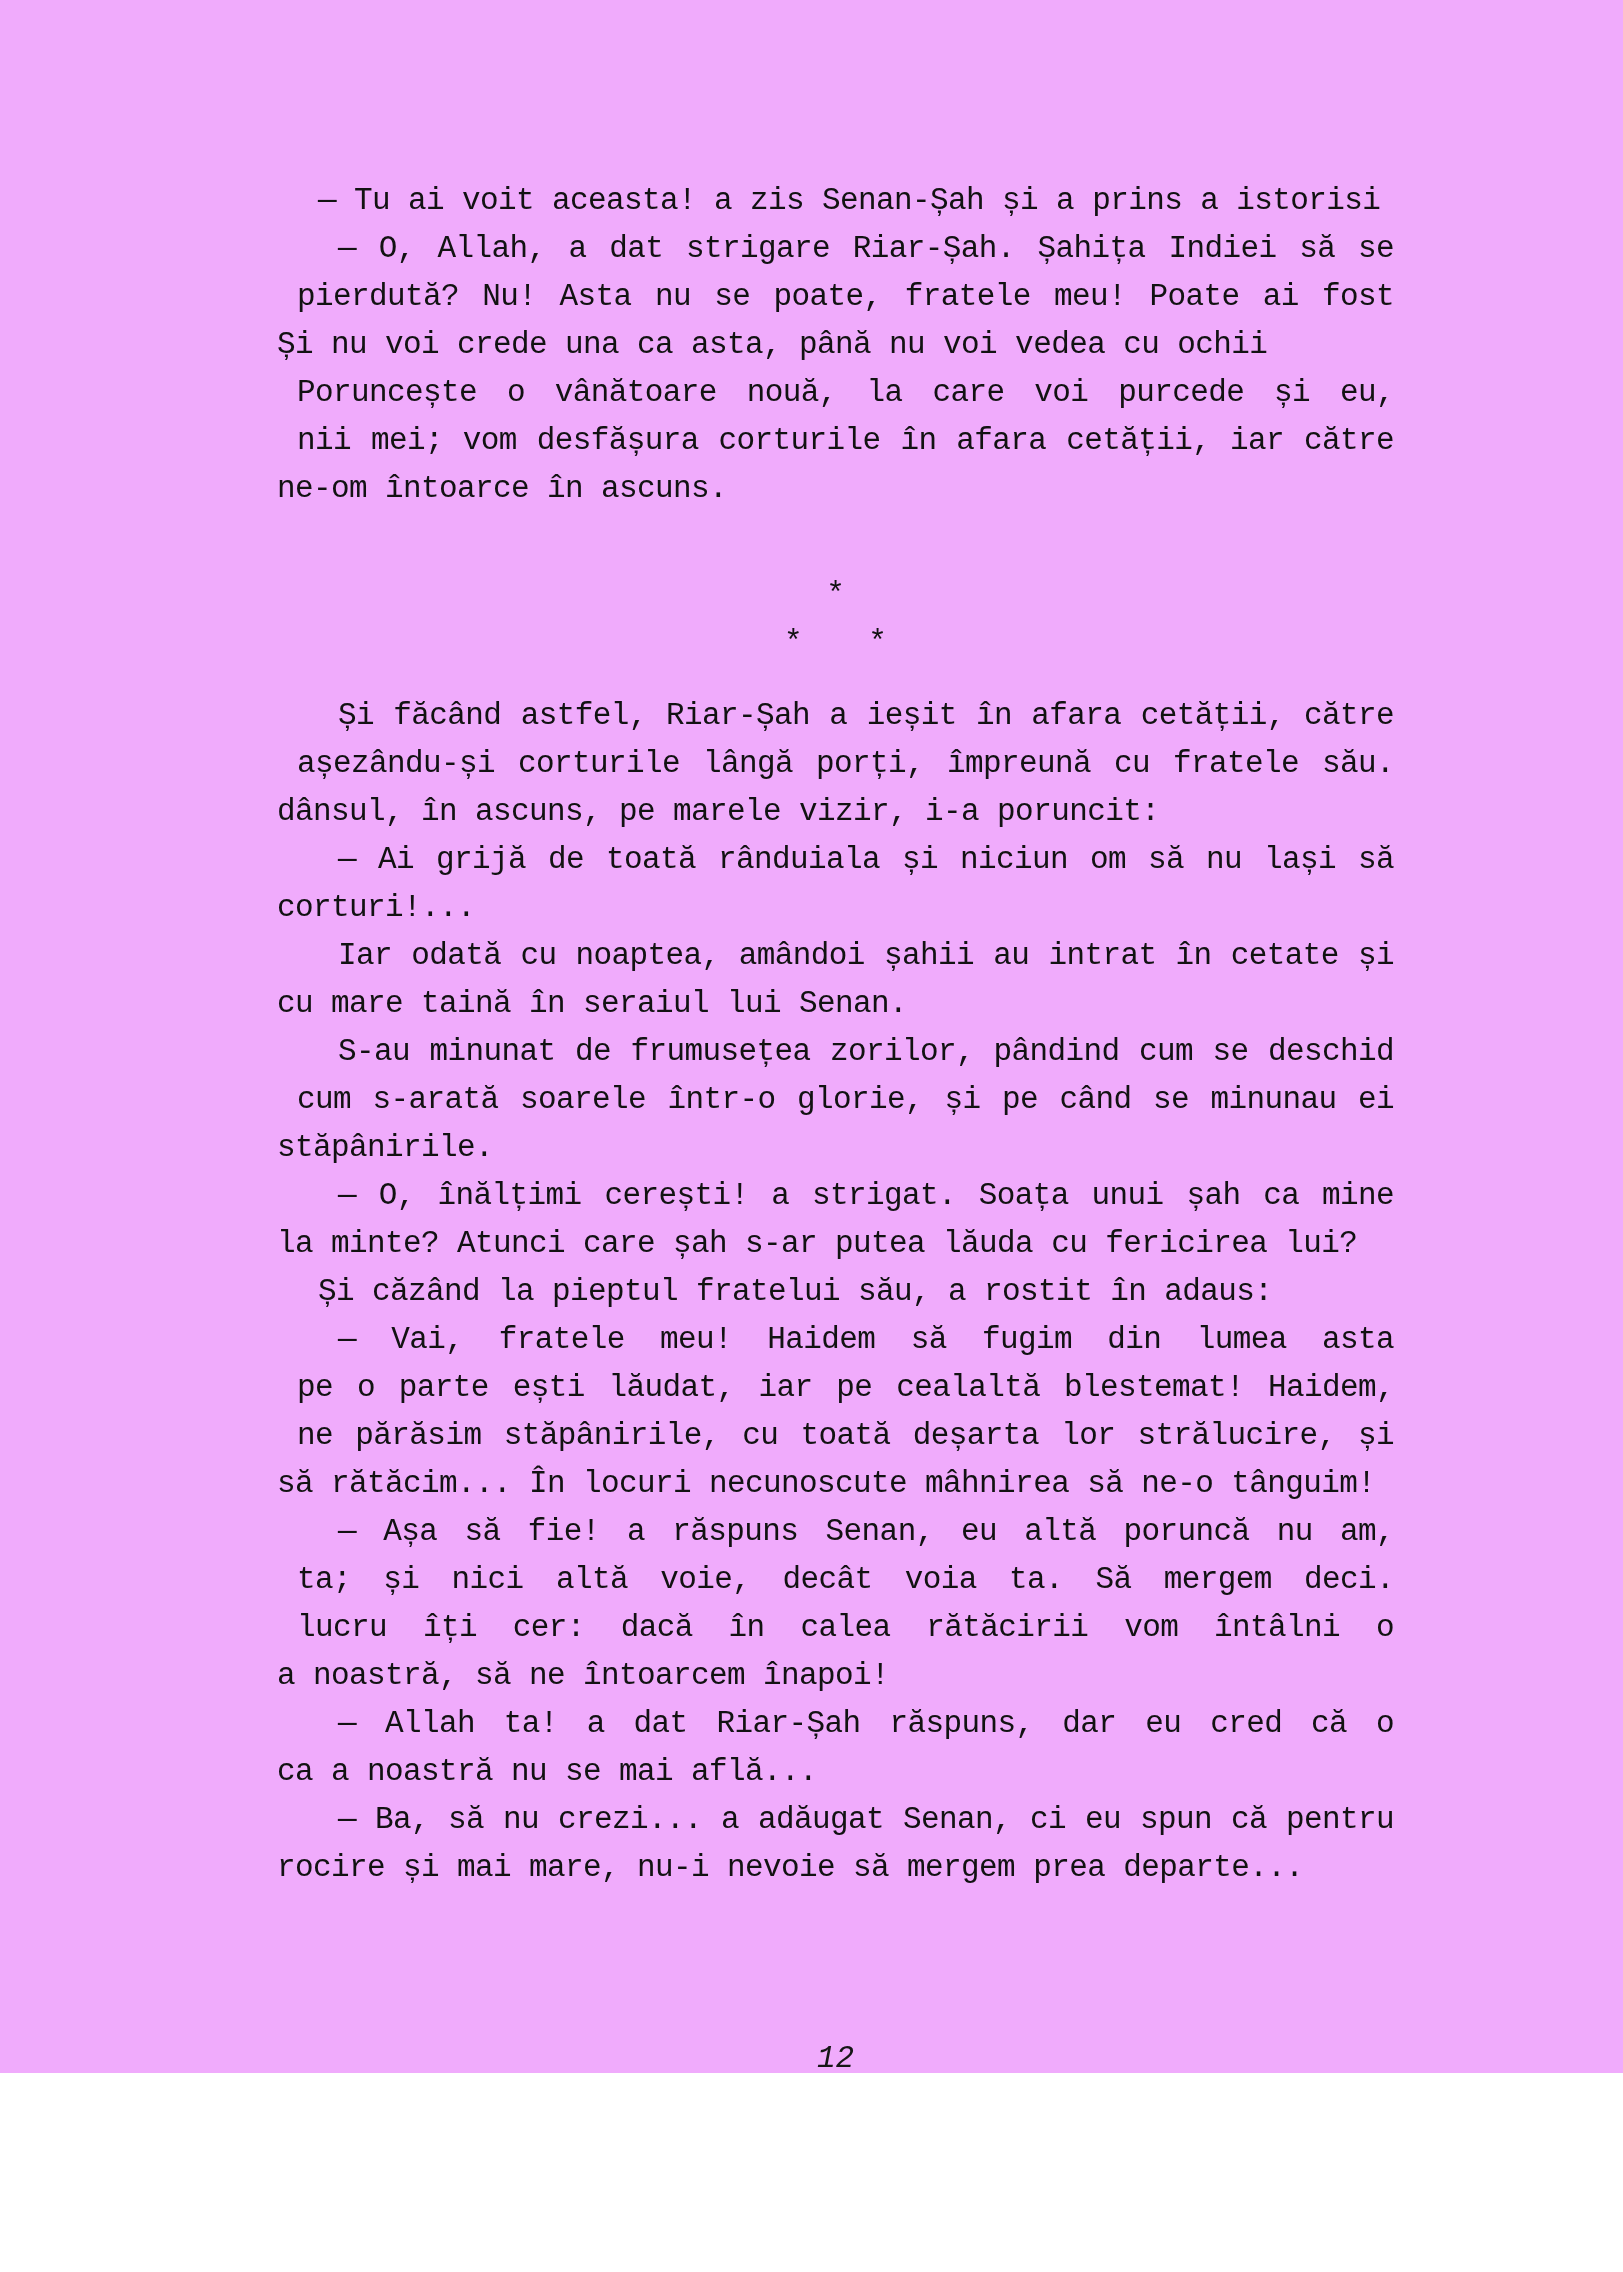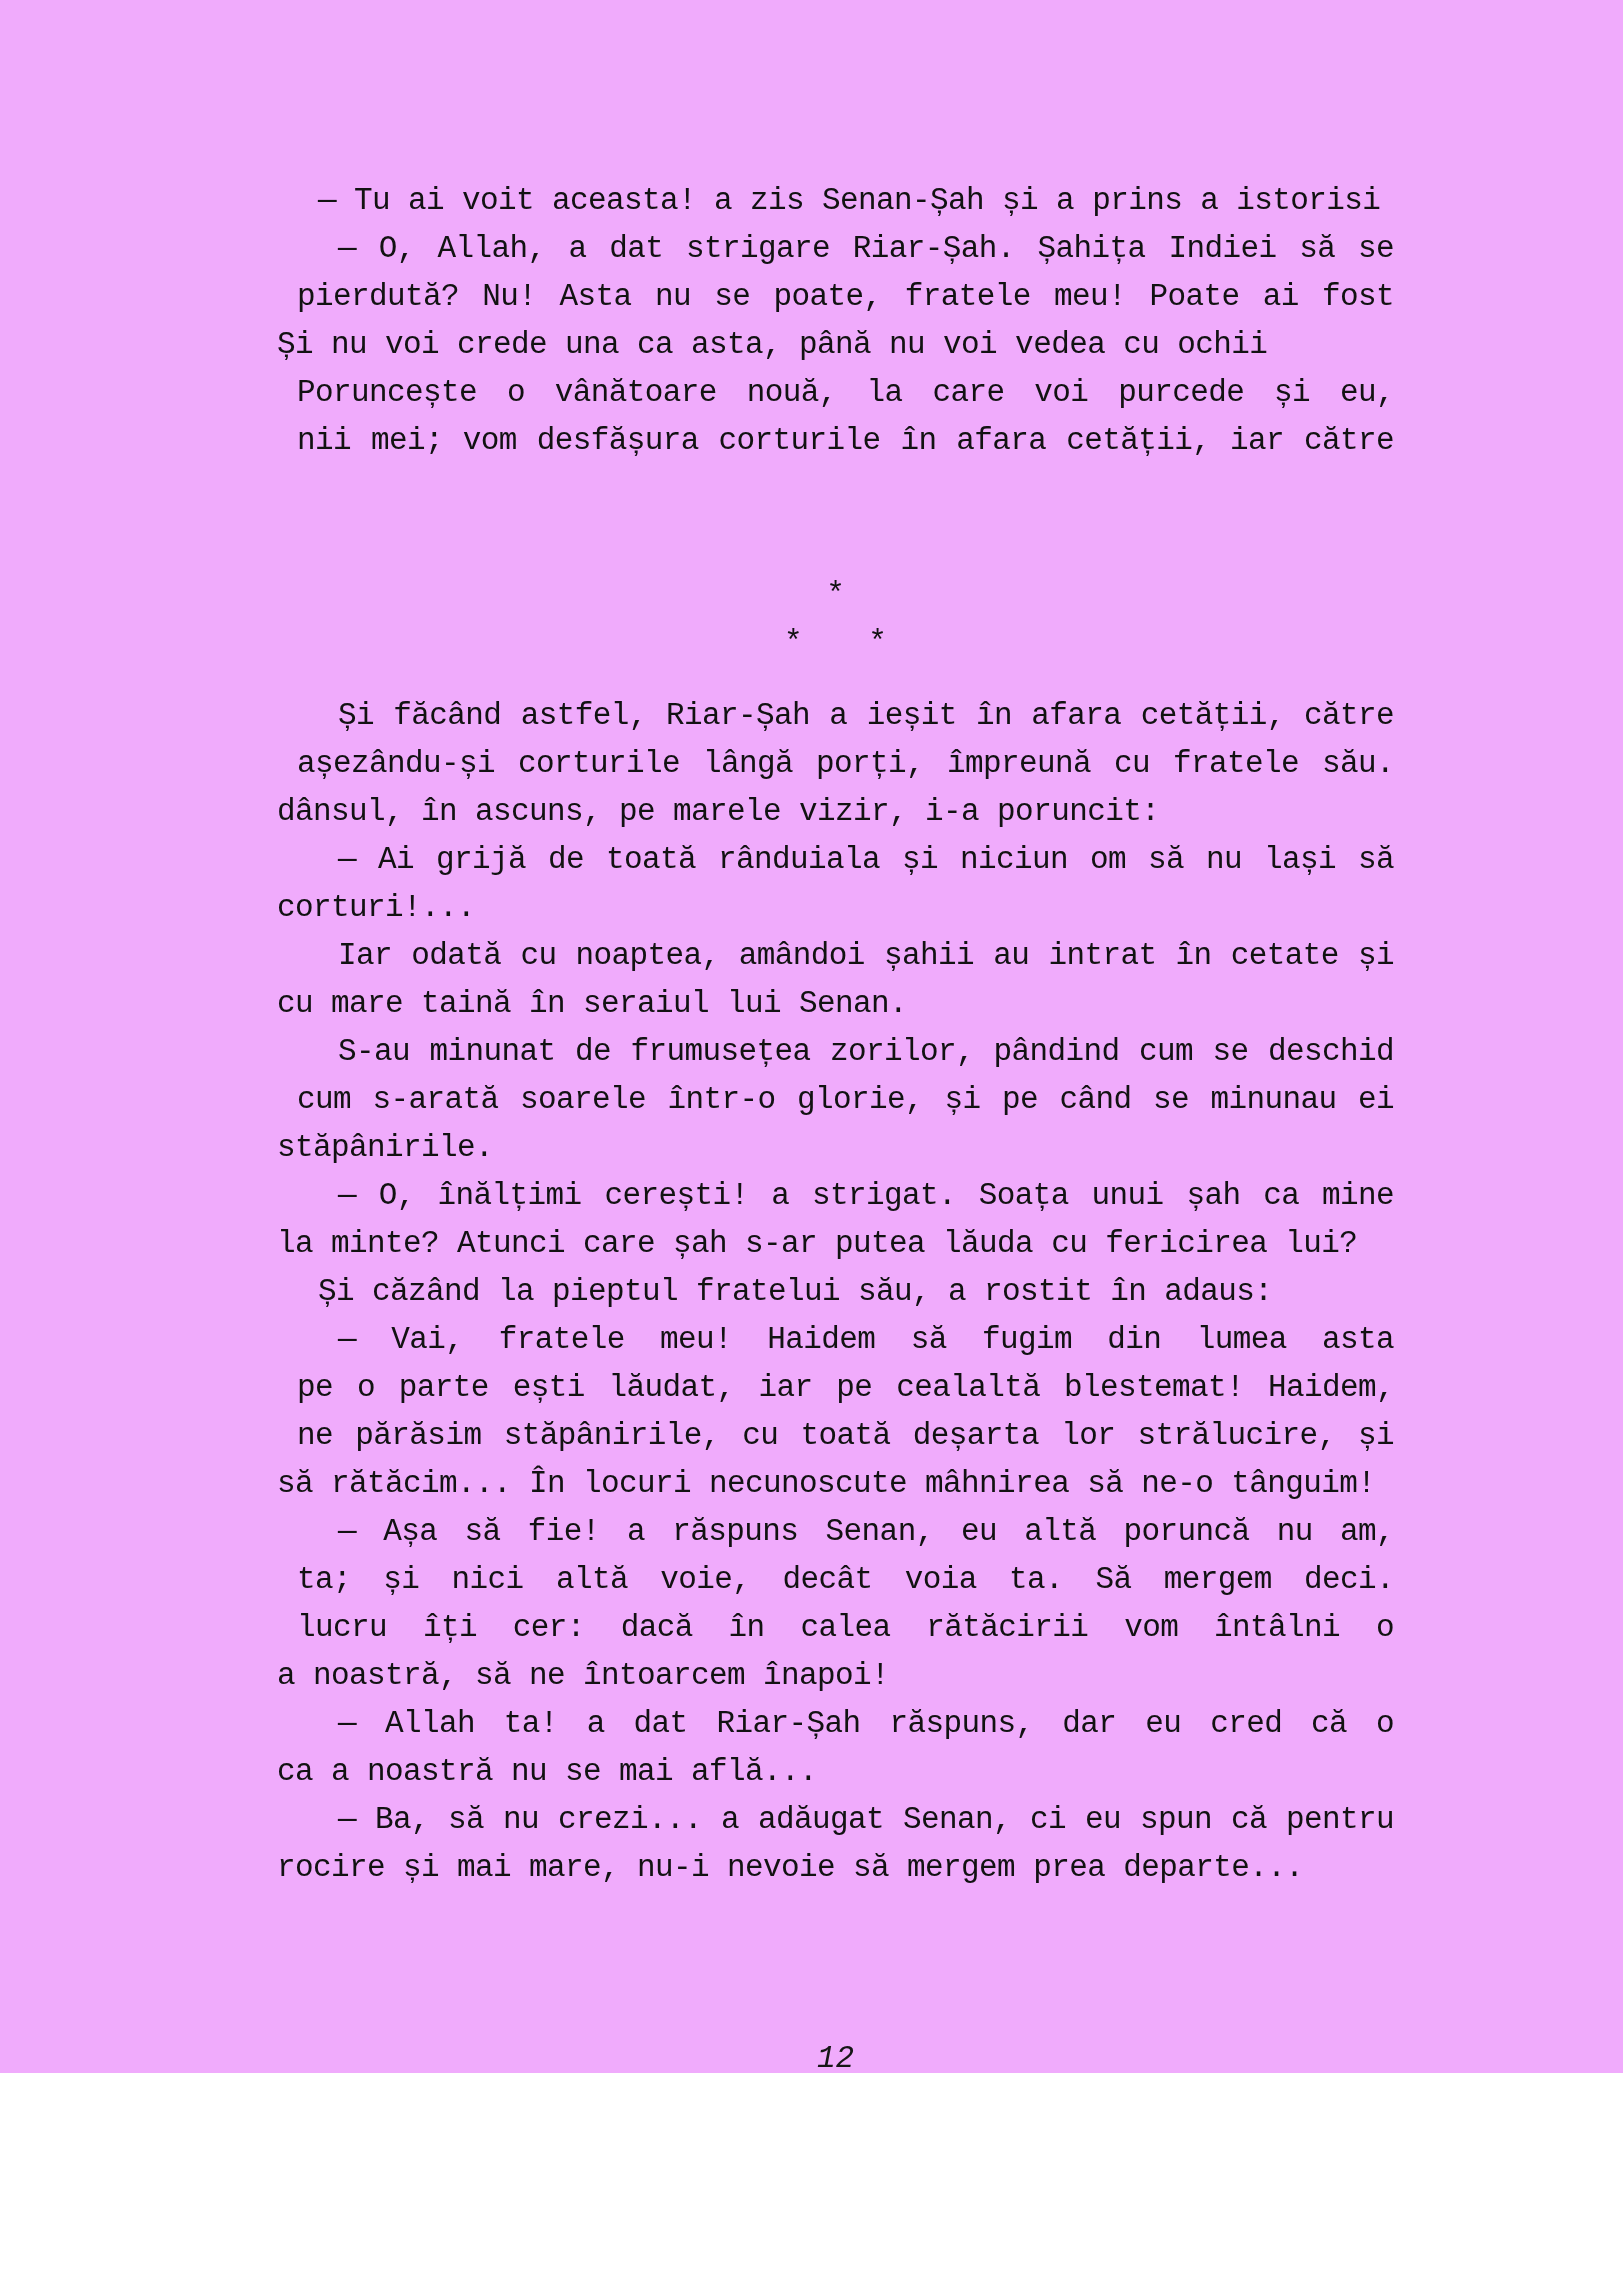--- a/index.html
+++ b/index.html
@@ -72,20 +72,21 @@
 
 <div class="page">
 
   <div class="text-block block1">
       <div class="line indent">— Tu ai voit aceasta! a zis Senan-Șah și a prins a istorisi ce a văzut.</div>
       <div class="line indent just">— O, Allah, a dat strigare Riar-Șah. Șahița Indiei să se poarte ca o</div>
       <div class="line just">pierdută? Nu! Asta nu se poate, fratele meu! Poate ai fost pradă unei vrăji!</div>
       <div class="line">Și nu voi crede una ca asta, până nu voi vedea cu ochii mei!...</div>
       <div class="line just">Poruncește o vânătoare nouă, la care voi purcede și eu, împreună cu oame-</div>
       <div class="line just">nii mei; vom desfășura corturile în afara cetății, iar către ziuă amândoi</div>
+      <div class="line">ne-om întoarce în ascuns.</div>
     </div>
 
   <div class="separator">
       <div class="line">*</div>
       <div class="line wide">* *</div>
     </div>
 
   <div class="text-block block2">
       <div class="line indent just">Și făcând astfel, Riar-Șah a ieșit în afara cetății, către o vânătoare nouă,</div>
       <div class="line just">așezându-și corturile lângă porți, împreună cu fratele său. Și chemând la</div>

